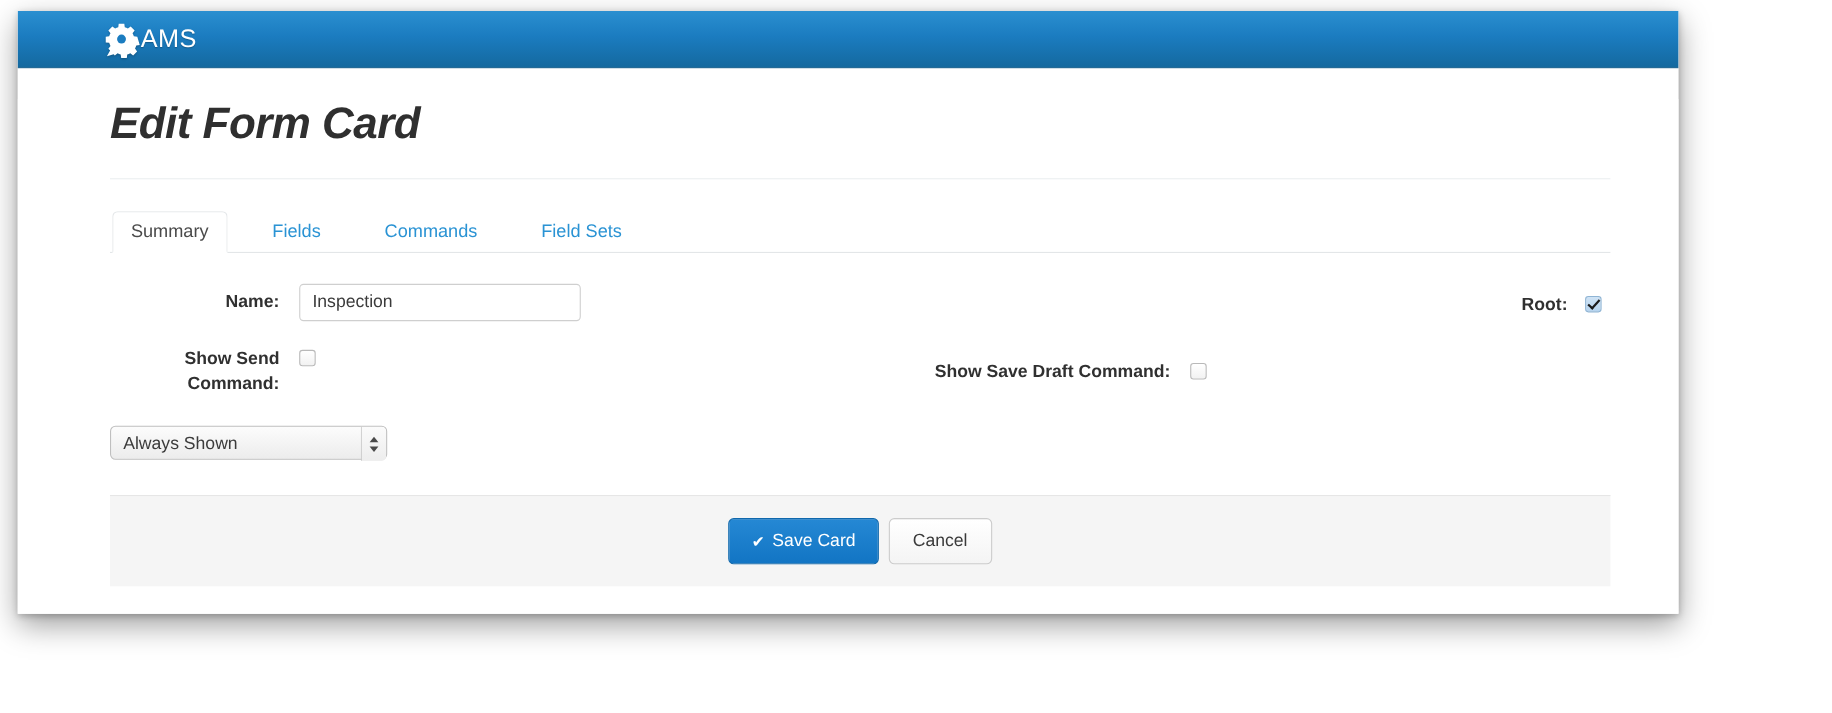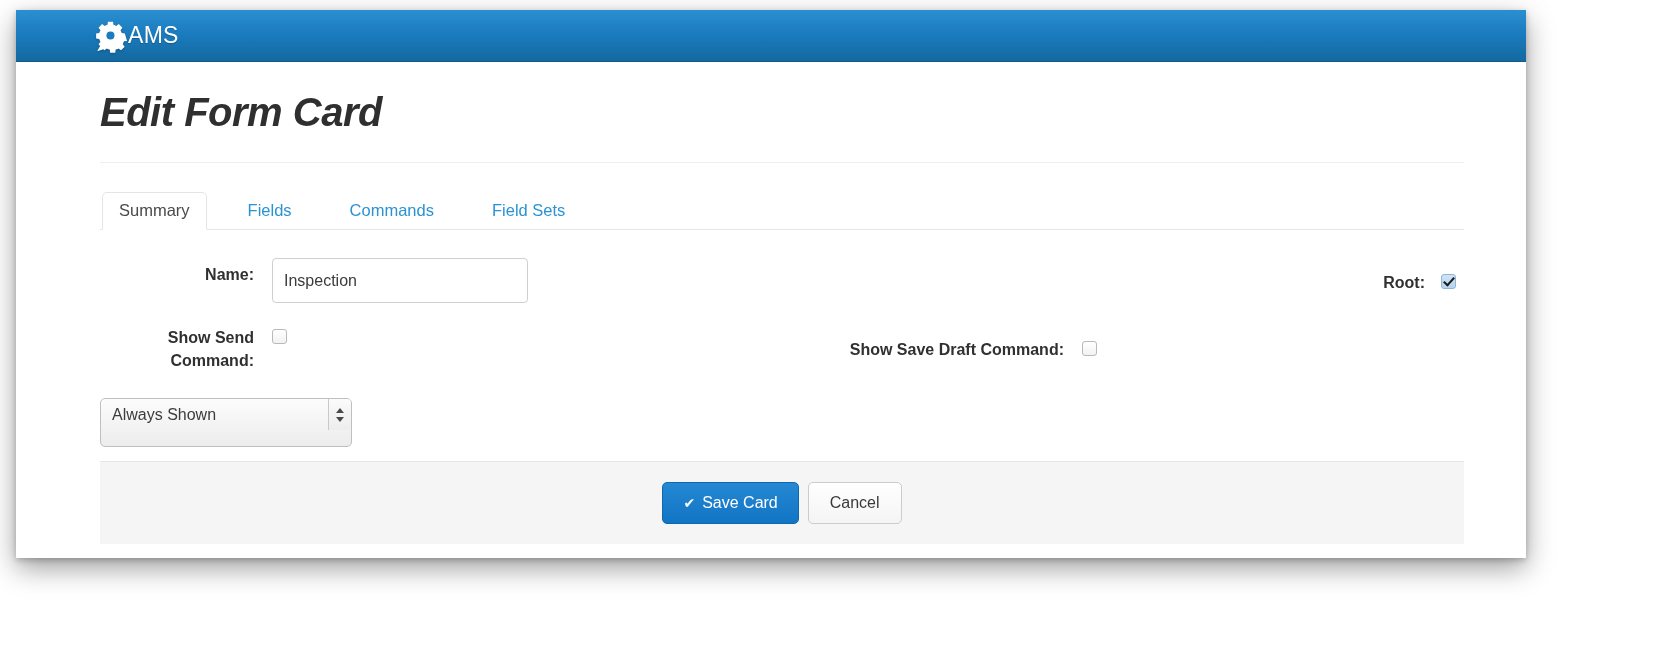--- a/index.html
+++ b/index.html
@@ -135,21 +135,21 @@
     text-align: right;
     padding-top: 7px;
     line-height: 1.45;
   }
   .lbl-w { width: 172px; padding-right: 18px; box-sizing: border-box; }
   .lbl-w2 { width: 300px; padding-right: 18px; box-sizing: border-box; }
   .ctl { padding-top: 2px; }
 
   .text-input {
     width: 256px;
-    height: 45px;
+    height: 34px;
     box-sizing: border-box;
     border: 1px solid #cfcfcf;
     border-radius: 4px;
     padding: 0 11px;
     font-size: 16px;
     color: #3b3b3b;
     font-family: "Liberation Sans", sans-serif;
     background: #ffffff;
     outline: none;
   }
@@ -186,21 +186,21 @@
   }
 
   
   .select-wrap {
     position: relative;
     width: 252px;
     height: 33px;
   }
   .select-box {
     width: 252px;
-    height: 49px;
+    height: 31px;
     box-sizing: border-box;
     border: 1px solid #bfbfbf;
     border-radius: 5px;
     background: linear-gradient(to bottom, #fcfcfc 0%, #ececec 100%);
     font-size: 16px;
     color: #3c3c3c;
     padding: 0 14px 0 11px;
     line-height: 31px;
     font-family: "Liberation Sans", sans-serif;
     cursor: pointer;

